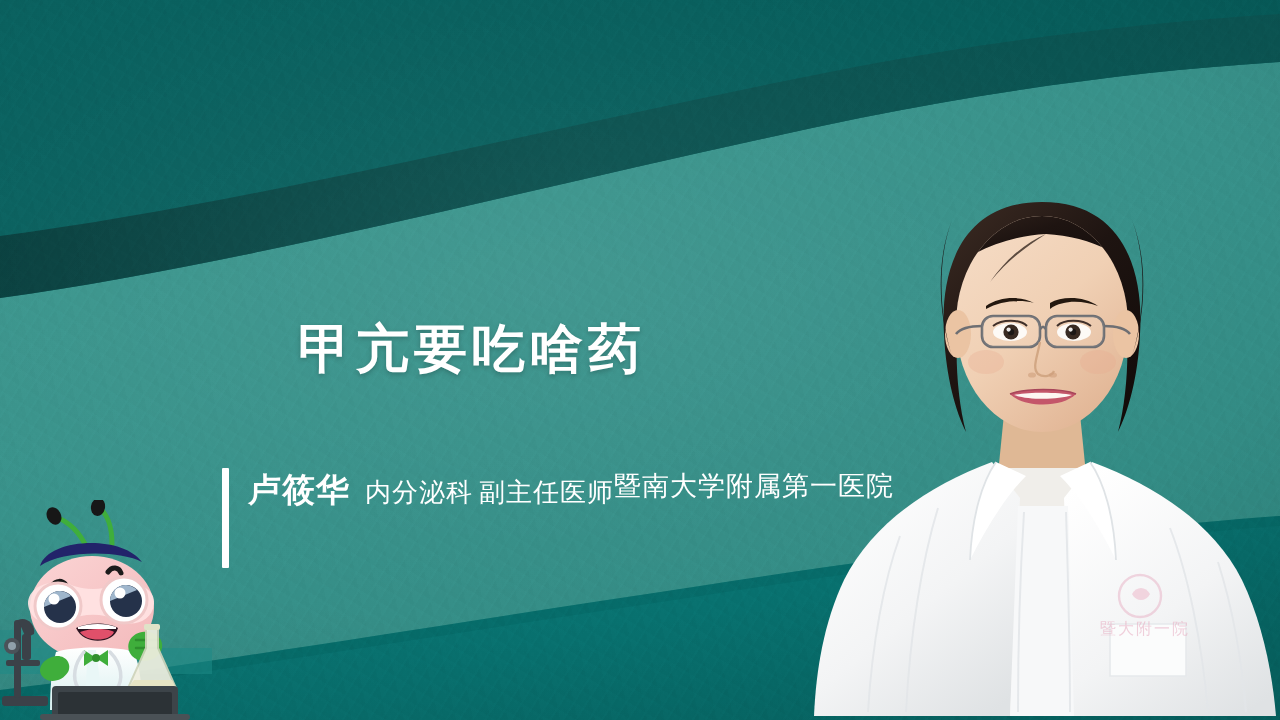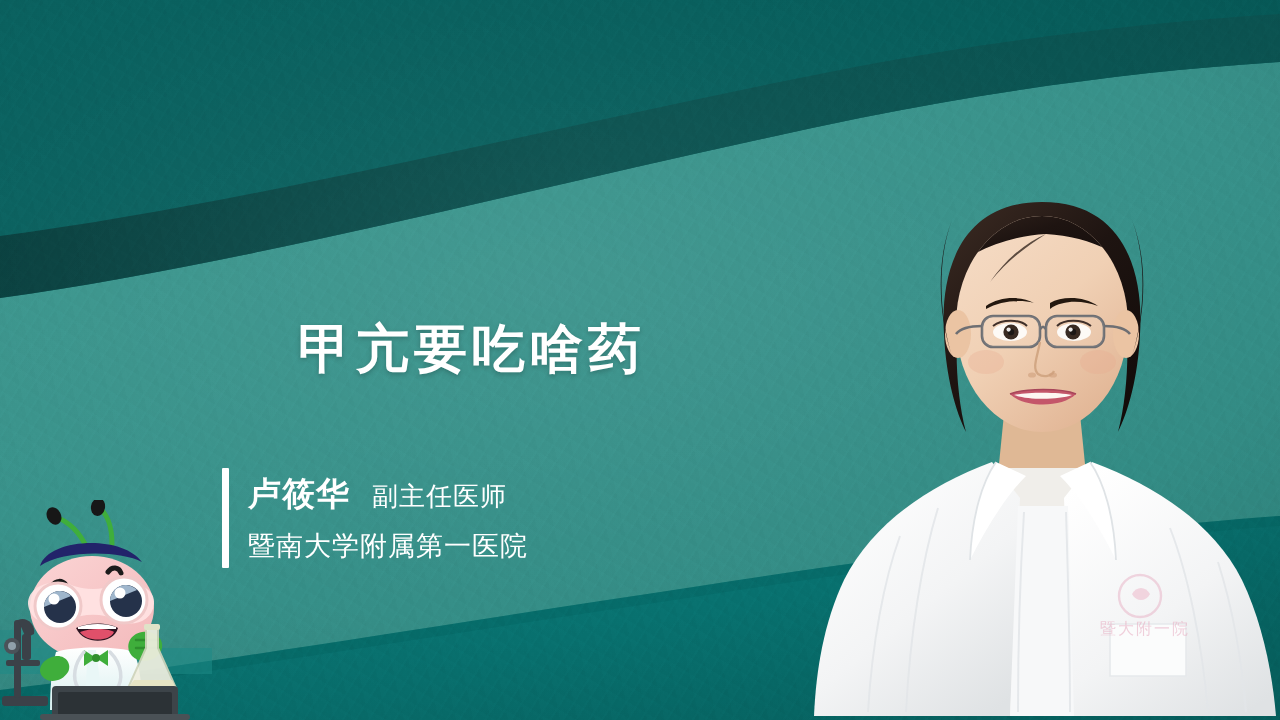--- a/index.html
+++ b/index.html
@@ -73,21 +73,21 @@
     align-items: stretch;
   }
   .speaker-bar {
     width: 7px;
     min-height: 100px;
     background: #ffffff;
     margin-right: 19px;
     flex: 0 0 auto;
     border-radius: 1px;
   }
-  .speaker-text { display: flex; flex-direction: column; justify-content: center; }
+  .speaker-text { display: flex; flex-direction: row; justify-content: center; }
   .speaker-line1 {
     display: flex;
     align-items: baseline;
     white-space: nowrap;
     margin-bottom: 11px;
   }
   .speaker-name {
     font-size: 33px;
     font-weight: 700;
     color: #ffffff;
@@ -100,21 +100,21 @@
     color: #ffffff;
     letter-spacing: 1px;
     margin-left: 15px;
     font-family: "DejaVu Sans", "Liberation Sans", sans-serif;
   }
   .speaker-title-text {
     font-size: 26px;
     font-weight: 400;
     color: #ffffff;
     letter-spacing: 1px;
-    margin-left: 22px;
+    margin-left: 6px;
     font-family: "DejaVu Sans", "Liberation Sans", sans-serif;
   }
   .speaker-hospital {
     font-size: 27px;
     font-weight: 400;
     color: #ffffff;
     letter-spacing: 1px;
     white-space: nowrap;
     font-family: "DejaVu Sans", "Liberation Sans", sans-serif;
     text-align: right;
@@ -403,19 +403,20 @@
     </svg>
   </div>
 
   <div class="title">甲亢要吃啥药</div>
 
   <div class="speaker">
     <div class="speaker-bar"></div>
     <div class="speaker-text">
       <div class="speaker-line1">
         <span class="speaker-name">卢筱华</span>
+        <span class="speaker-dept">内分泌科</span>
         <span class="speaker-title-text">副主任医师</span>
       </div>
       <div class="speaker-hospital">暨南大学附属第一医院</div>
     </div>
   </div>
 
 </div>
 
 </body></html>

